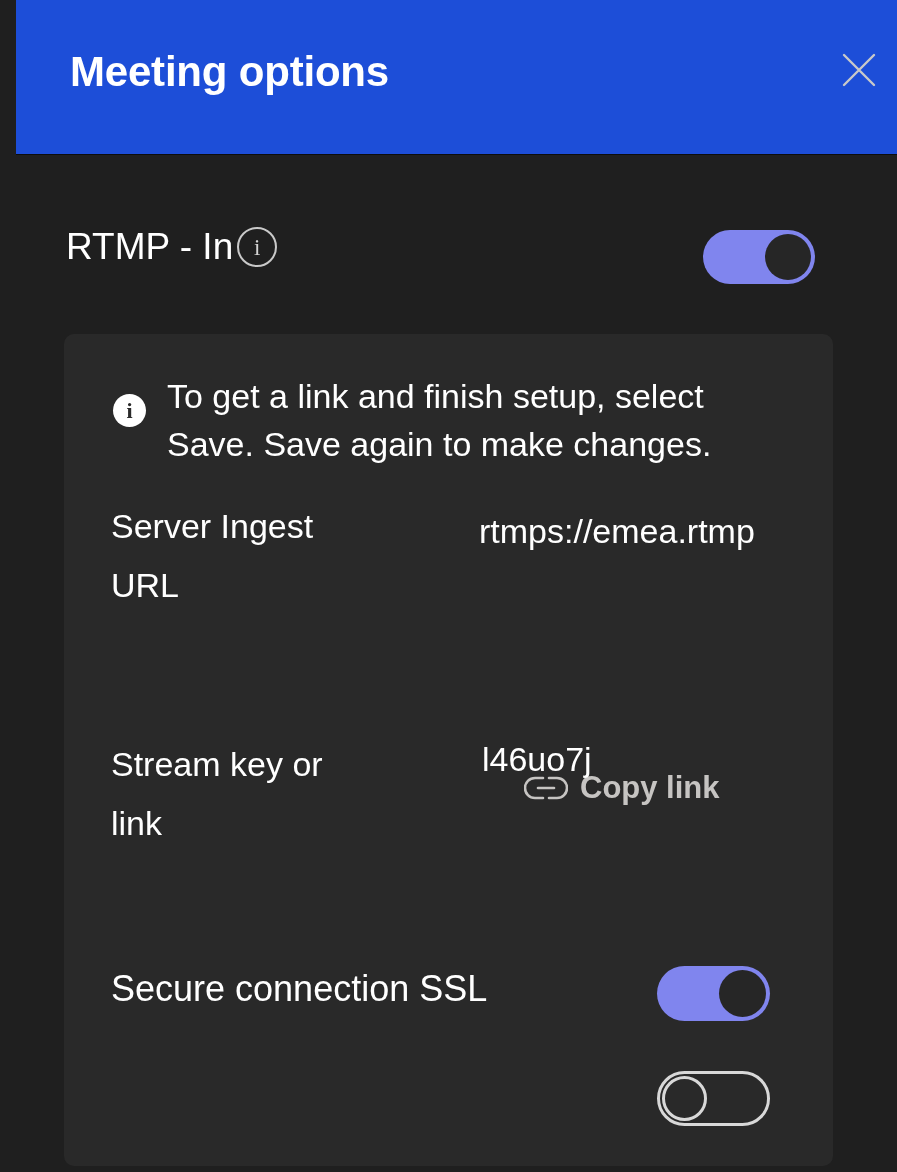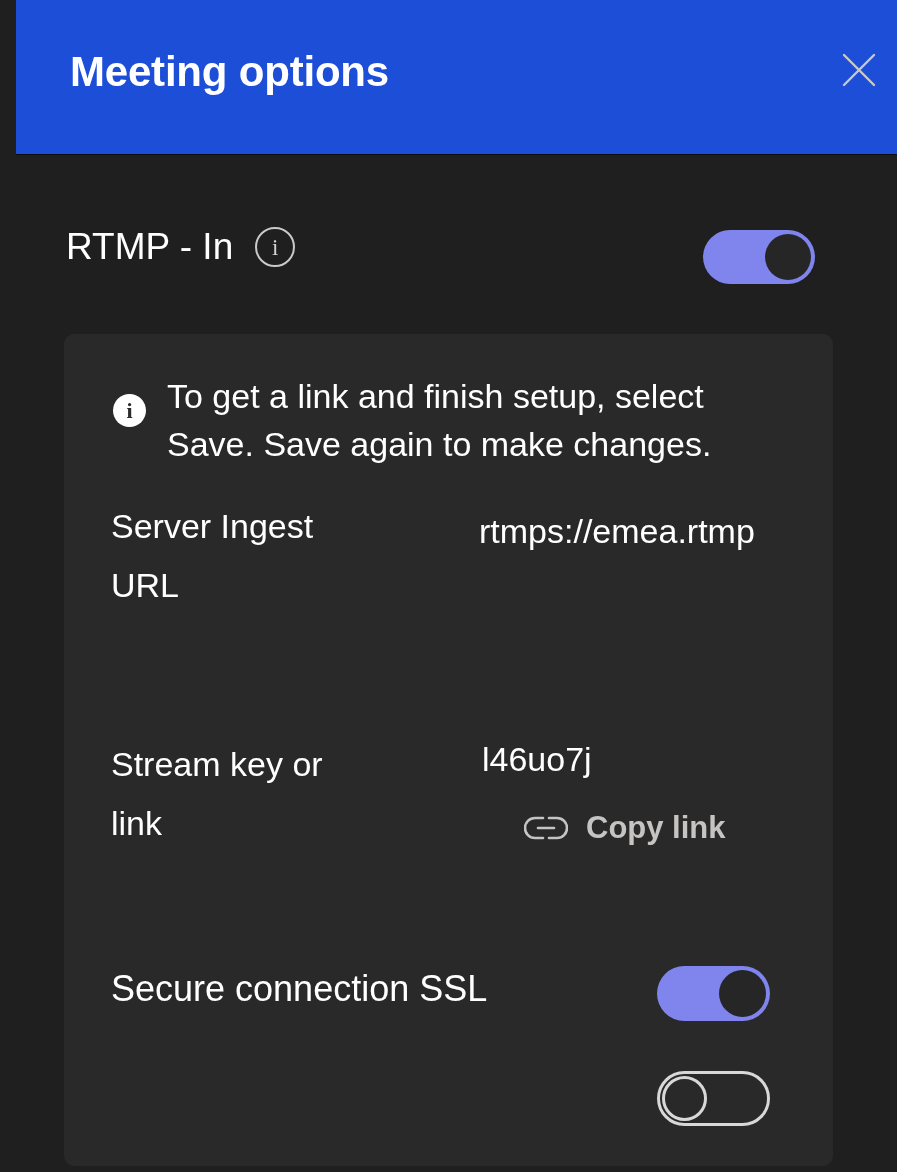--- a/index.html
+++ b/index.html
@@ -63,21 +63,21 @@
     top: 195px;
     width: 897px;
     height: 125px;
   }
   .rtmp-label-group {
     position: absolute;
     left: 66px;
     top: 28px;
     display: flex;
     align-items: center;
-    gap: 22px;
+    gap: 4px;
   }
   .rtmp-label {
     font-size: 37px;
     font-weight: 400;
     color: #ffffff;
     line-height: 48px;
     white-space: nowrap;
   }
   .info-circle-icon {
     width: 40px;
@@ -211,23 +211,22 @@
     line-height: 48px;
     color: #ffffff;
     font-weight: 400;
     white-space: nowrap;
     overflow: hidden;
   }
   .copy-action {
     position: absolute;
     display: flex;
     align-items: center;
-    gap: 18px;
+    gap: 12px;
     cursor: pointer;
-    margin-top: 40px;
   }
   .link-icon {
     width: 44px;
     height: 30px;
     flex: none;
     display: block;
   }
   .copy-label {
     font-size: 31px;
     line-height: 36px;

